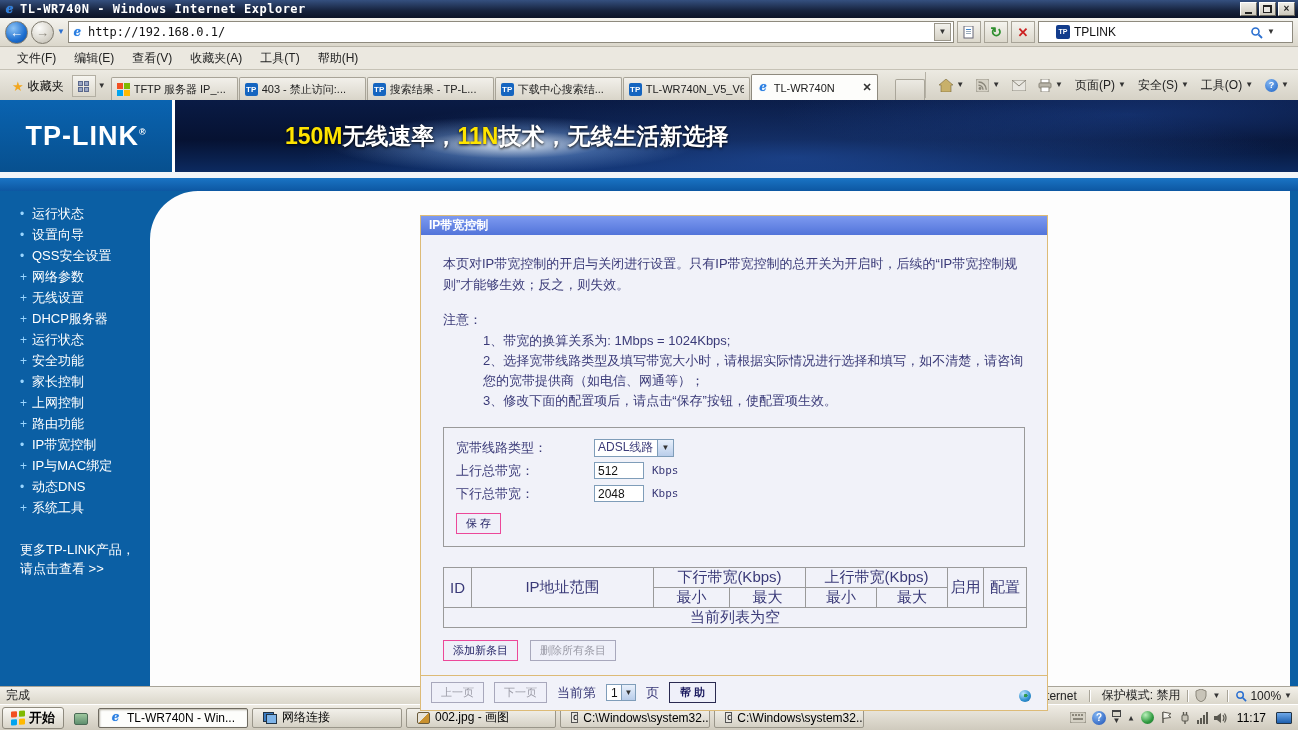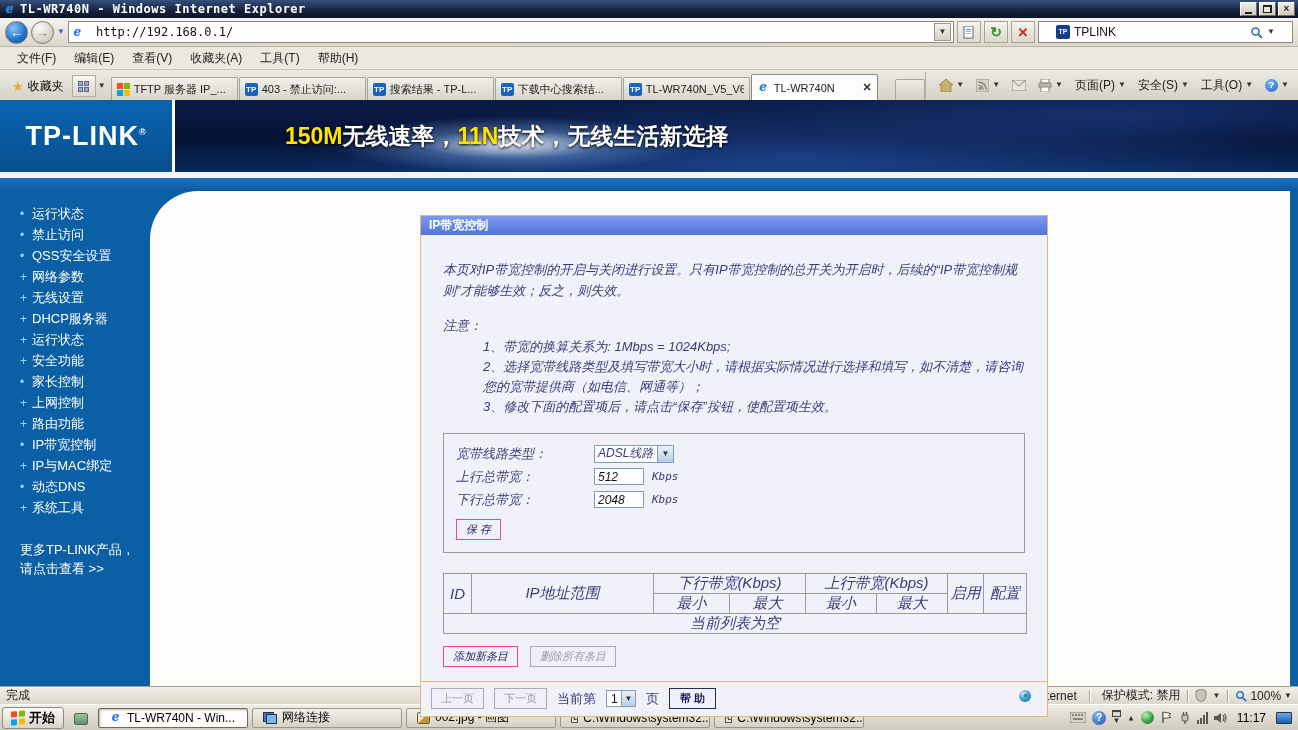--- a/index.html
+++ b/index.html
@@ -36,21 +36,21 @@
   svg.mono { fill:#5a5850; }
 
   
   .addrbar { height:29px; background:linear-gradient(180deg,#f4f3ee,#dbd7cb); display:flex; align-items:center; padding:0 5px; gap:3px;
     border-bottom:1px solid #b9b5a9; }
   .navcircle { width:23px; height:23px; border-radius:50%; display:flex; align-items:center; justify-content:center;
     font-size:13px; font-weight:bold; color:#fff; border:1px solid #7e7a6e; }
   .nav-back { background:radial-gradient(circle at 35% 30%,#8ec4f5,#1e6fd0 60%,#0a4ba0); }
   .nav-fwd  { background:radial-gradient(circle at 35% 30%,#fcfcfa,#d8d5cc 60%,#b9b5aa); color:#8e8a80; }
   .addr-dd { color:#2a6fd0; font-size:8px; }
-  .addr-field { flex:1; height:22px; background:#fff; border:1px solid #8e8a7e; display:flex; align-items:center; padding:0 2px; gap:12px; }
+  .addr-field { flex:1; height:22px; background:#fff; border:1px solid #8e8a7e; display:flex; align-items:center; padding:0 2px; gap:4px; }
   .addr-field .url { flex:1; font-family:"DejaVu Sans Mono", monospace; font-size:12px; color:#111; }
   .addr-dropbtn { width:17px; height:18px; background:linear-gradient(180deg,#f2f1ec,#d5d1c5); border:1px solid #9a968a;
     display:flex; align-items:center; justify-content:center; }
   .sq-btn { width:24px; height:22px; background:linear-gradient(180deg,#f5f4ef,#dcd8cc); border:1px solid #a8a498;
     display:flex; align-items:center; justify-content:center; font-weight:bold; }
   .refresh-g { color:#2f8f2f; font-size:14px; }
   .stop-r { color:#cc2020; font-size:13px; }
   .searchbox { width:255px; height:22px; background:#fff; border:1px solid #8e8a7e; display:flex; align-items:center; padding:0 17px; gap:4px; }
   .searchbox .sv { flex:1; font-size:12px; color:#111; }
   .fav-tplink { display:inline-block; width:14px; height:14px; background:#123c8c; border-radius:2px; color:#fff;
@@ -105,21 +105,21 @@
   .white-area { position:absolute; left:150px; right:8px; top:0; bottom:0; background:#fdfdfd; border-top-left-radius:48px; }
   .sidebar { position:absolute; left:0; top:12px; width:150px; color:#fff; }
   .side-item { display:flex; align-items:center; padding-left:20px; height:21px; font-size:13px; cursor:pointer; white-space:nowrap; }
   .side-item .bt { width:12px; color:#9bd6ff; font-size:12px; }
   .side-more { margin-top:22px; padding-left:20px; font-size:13px; line-height:19px; }
 
   
   .panel { position:absolute; left:420px; top:24px; width:628px; border:1px solid #ddbb77; background:#f1f2f9; color:#3a3a78; }
   .panel-hd { height:19px; background:linear-gradient(180deg,#7d9af0,#5274da); color:#fff; font-weight:bold; font-size:12px;
     display:flex; align-items:center; padding-left:8px; }
-  .panel-bd { padding:20px 22px 0 22px;font-style:italic; }
+  .panel-bd { padding:14px 22px 0 22px; }
   .intro { font-size:13px; line-height:21px; margin-top:4px; }
   .note-t { font-size:13px; margin-top:16px; }
   .notes { margin:2px 0 0 40px; font-size:13px; line-height:20px; }
   .fbox { border:1px solid #9a9a9a; margin-top:16px; padding:8px 12px; }
   .fbox + .fbox { margin-top:2px; }
   .chkrow { display:flex; align-items:center; gap:8px; font-size:13px; }
   .chk { width:13px; height:13px; background:#fff; border:1px solid #6e6e6e; box-shadow:inset 1px 1px 0 #9a9a9a; }
   .formrow { display:flex; align-items:center; height:23px; font-size:13px; }
   .formrow .lab { width:138px; }
   .sel { width:80px; height:18px; background:#fff; border:1px solid #7f9db9; display:flex; align-items:center; font-size:12px; }
@@ -357,21 +357,21 @@
 
 <div class="main">
   <div class="white-area"></div>
   <div class="sidebar">
       <div class="side-item">
         <span class="bt">•</span>
         <span>运行状态</span>
       </div>
       <div class="side-item">
         <span class="bt">•</span>
-        <span>禁止访问</span>
+        <span>设置向导</span>
       </div>
       <div class="side-item">
         <span class="bt">•</span>
         <span>QSS安全设置</span>
       </div>
       <div class="side-item">
         <span class="bt">+</span>
         <span>网络参数</span>
       </div>
       <div class="side-item">

